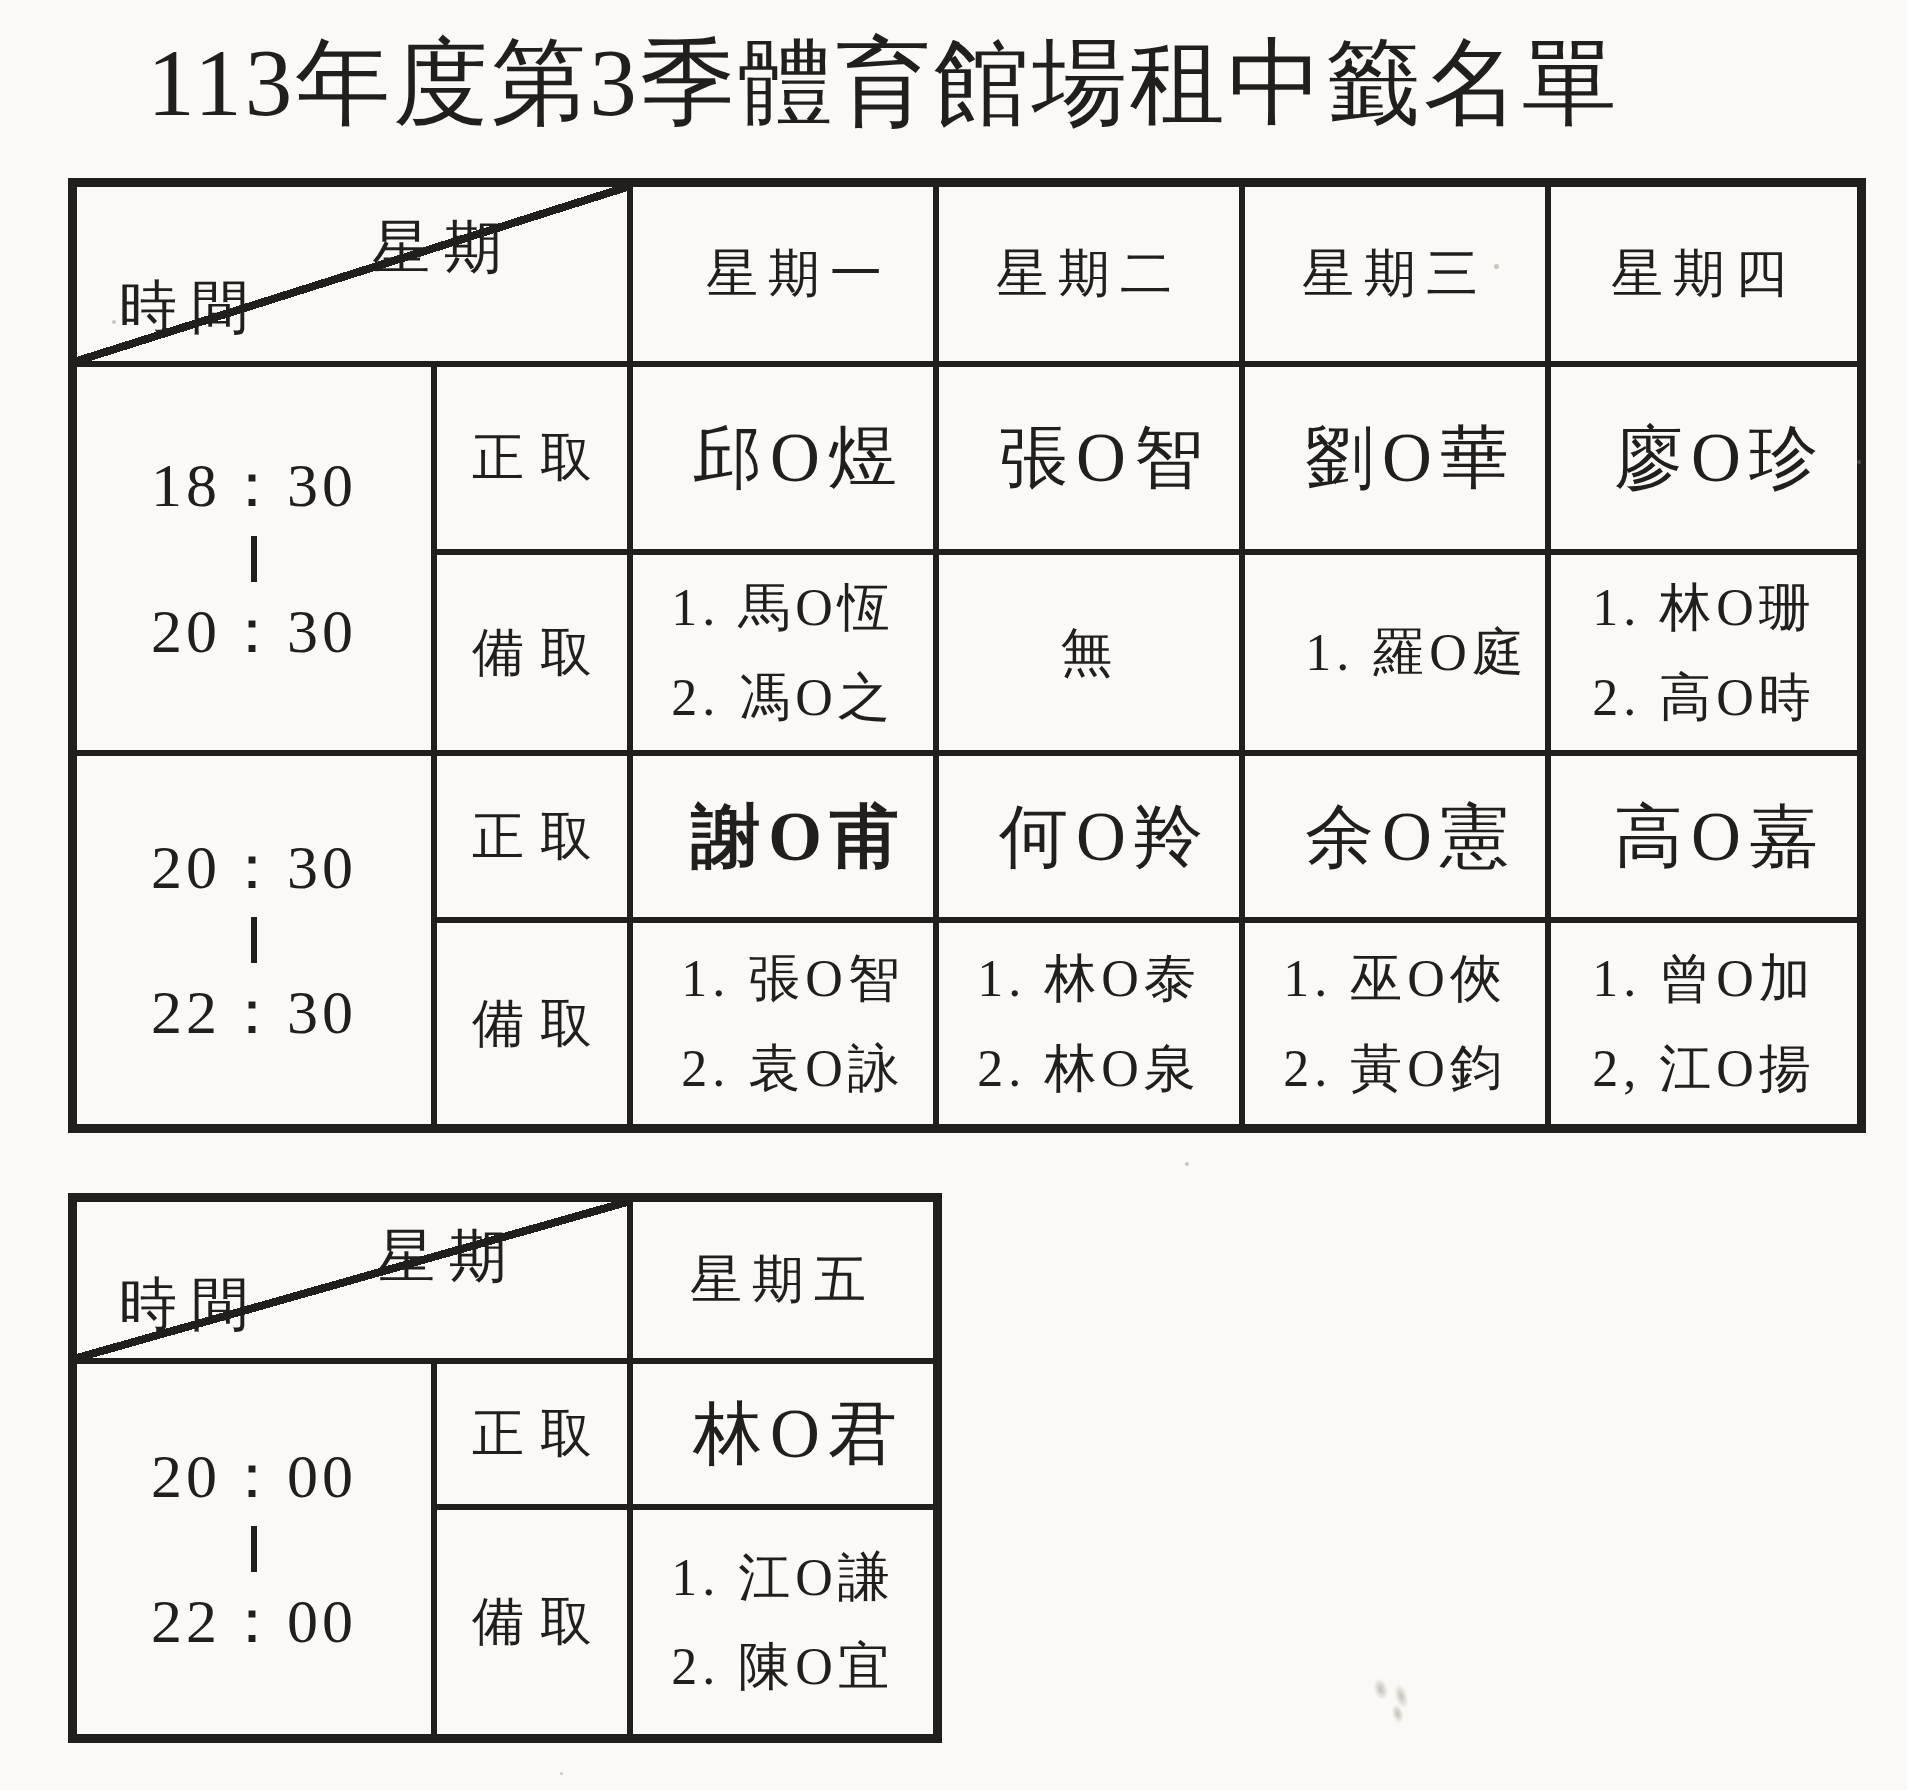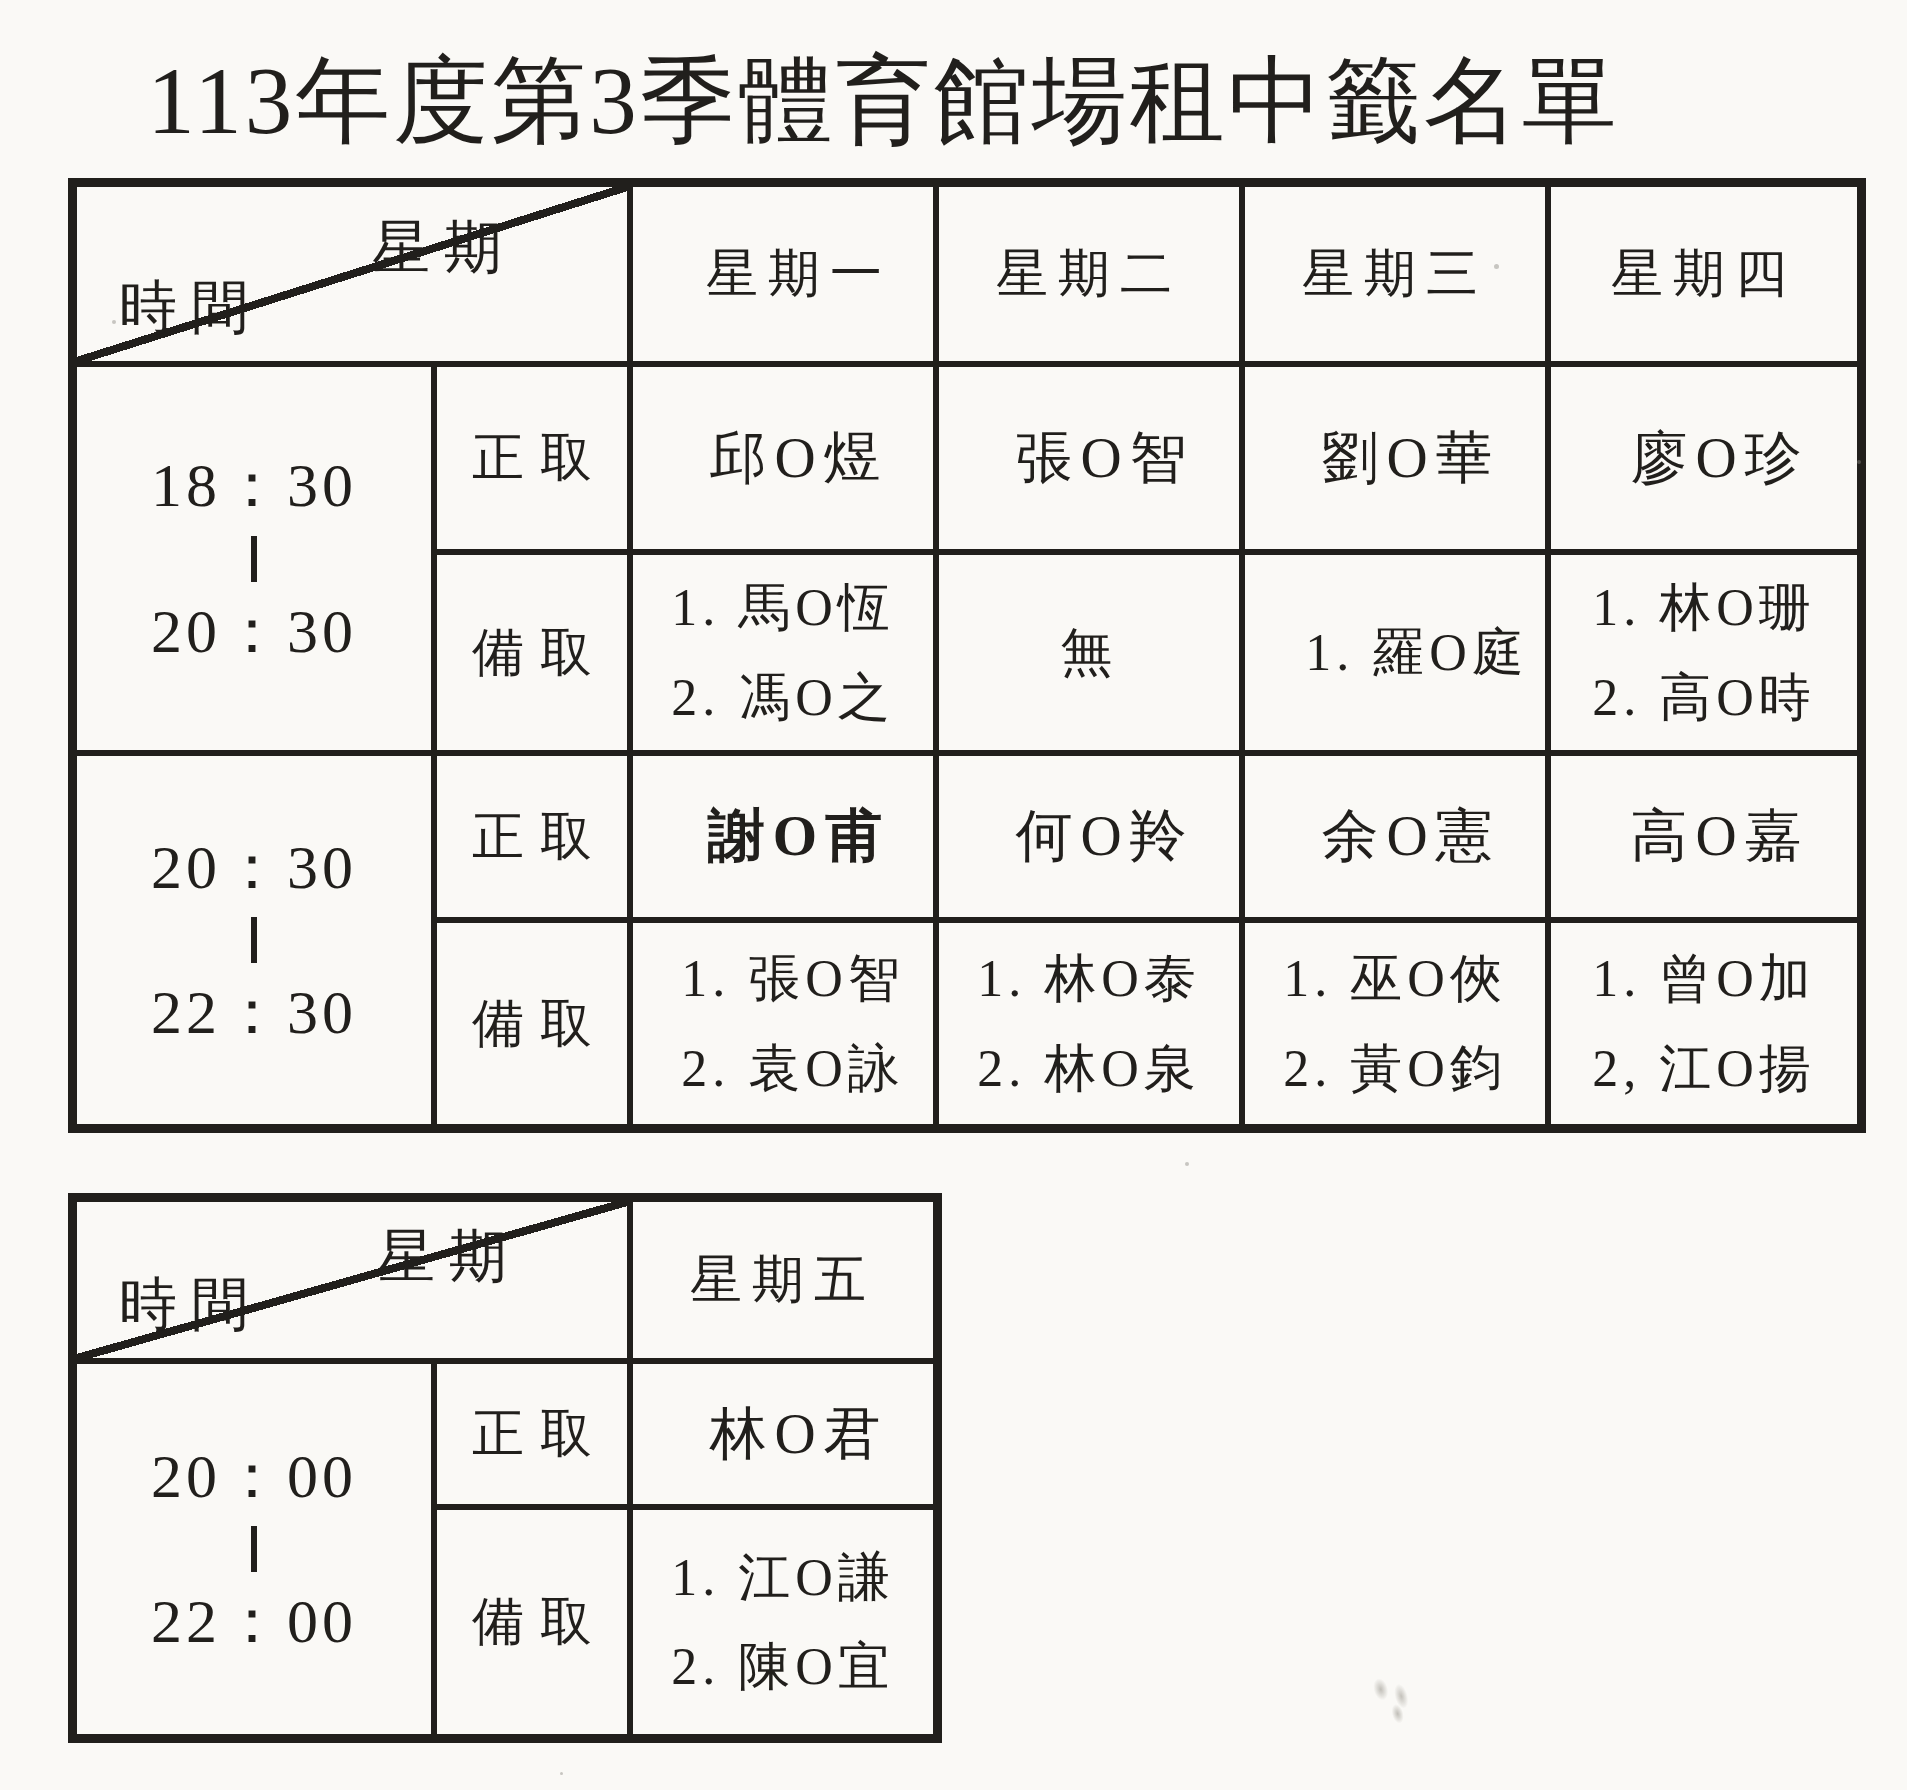--- a/index.html
+++ b/index.html
@@ -10,21 +10,21 @@
   body{
     width:1907px;height:1790px;
     background:var(--paper);
     font-family:"Liberation Serif","DejaVu Serif",serif;
     color:var(--ink);
     position:relative;
     overflow:hidden;
   }
   
   .doc-title{
-    position:absolute;left:0;top:38px;width:1767px;
+    position:absolute;left:0;top:20px;width:1767px;
     text-align:center;
     font-size:95px;
     letter-spacing:3px;
     font-weight:500;
     white-space:nowrap;
   }
   
   .sched{
     position:absolute;
     box-sizing:border-box;
@@ -66,21 +66,21 @@
   .diag .lbl-week{left:295px;top:22px;}
   .diag .lbl-time{left:42px;bottom:14px;}
   .head-lbl{
     font-size:52px;letter-spacing:10px;white-space:nowrap;
   }
   .type-lbl{
     font-size:52px;letter-spacing:16px;white-space:nowrap;
     padding-left:16px; 
   }
   .name{
-    font-size:57px;letter-spacing:8px;white-space:nowrap;margin-left:32px;
+    font-size:69px;letter-spacing:8px;white-space:nowrap;margin-left:32px;
   }
   .wait{
     flex-direction:column;justify-content:center;
   }
   .wait .entries{
     width:max-content;margin:0 auto;text-align:left;
   }
   .wait .entry{
     font-size:52px;letter-spacing:5px;line-height:1.72;white-space:nowrap;
   }

